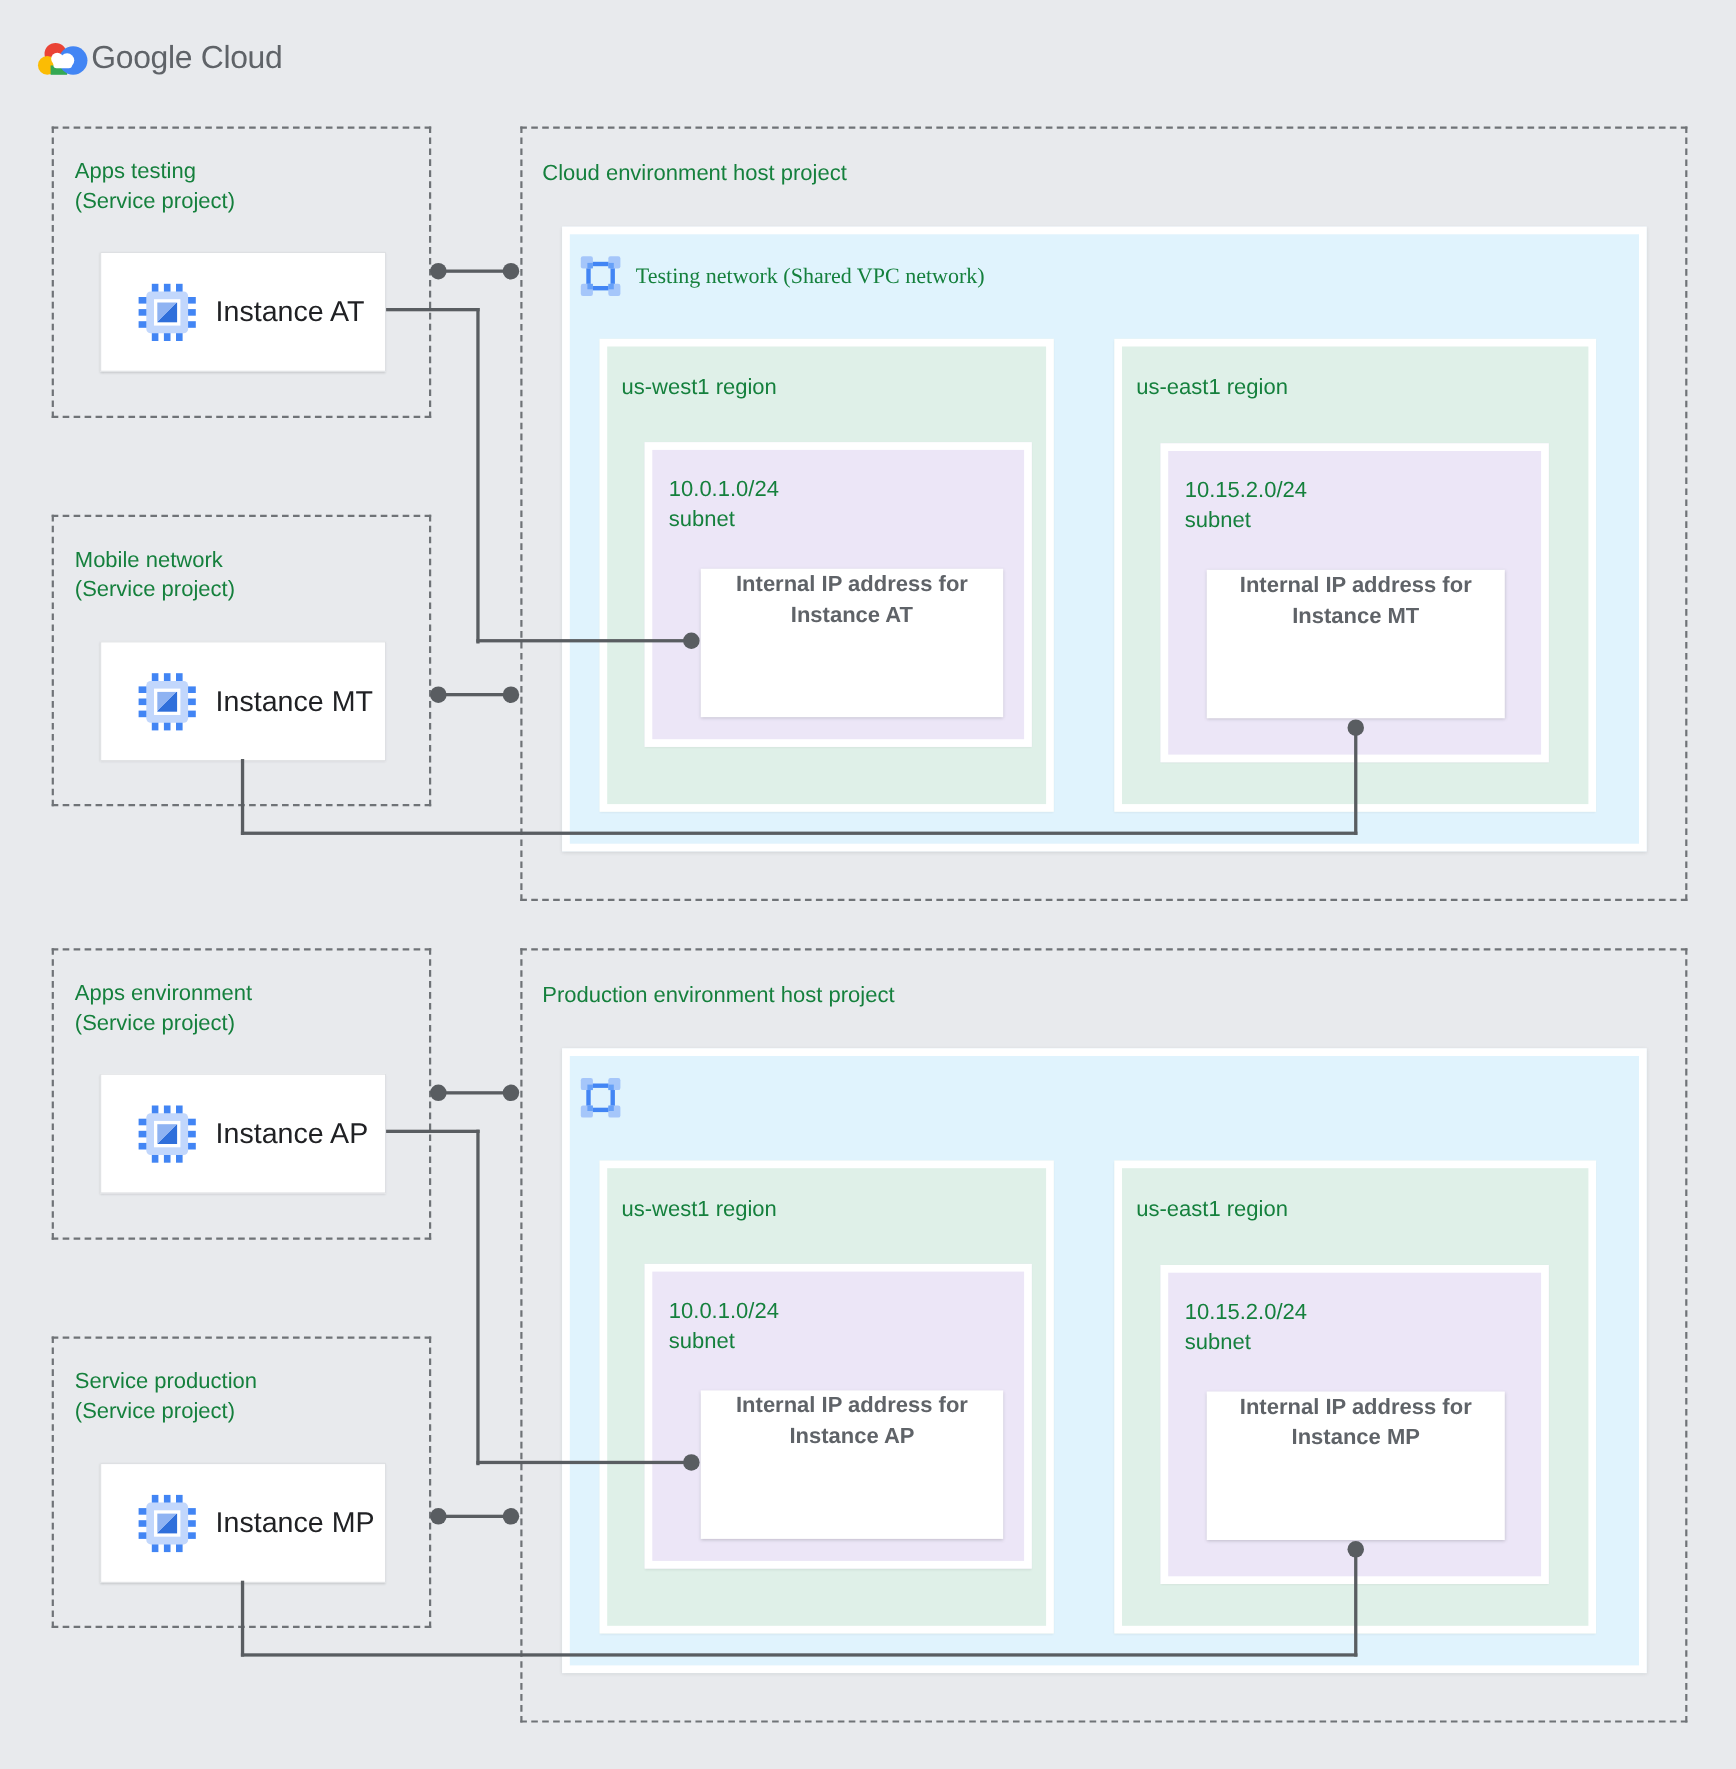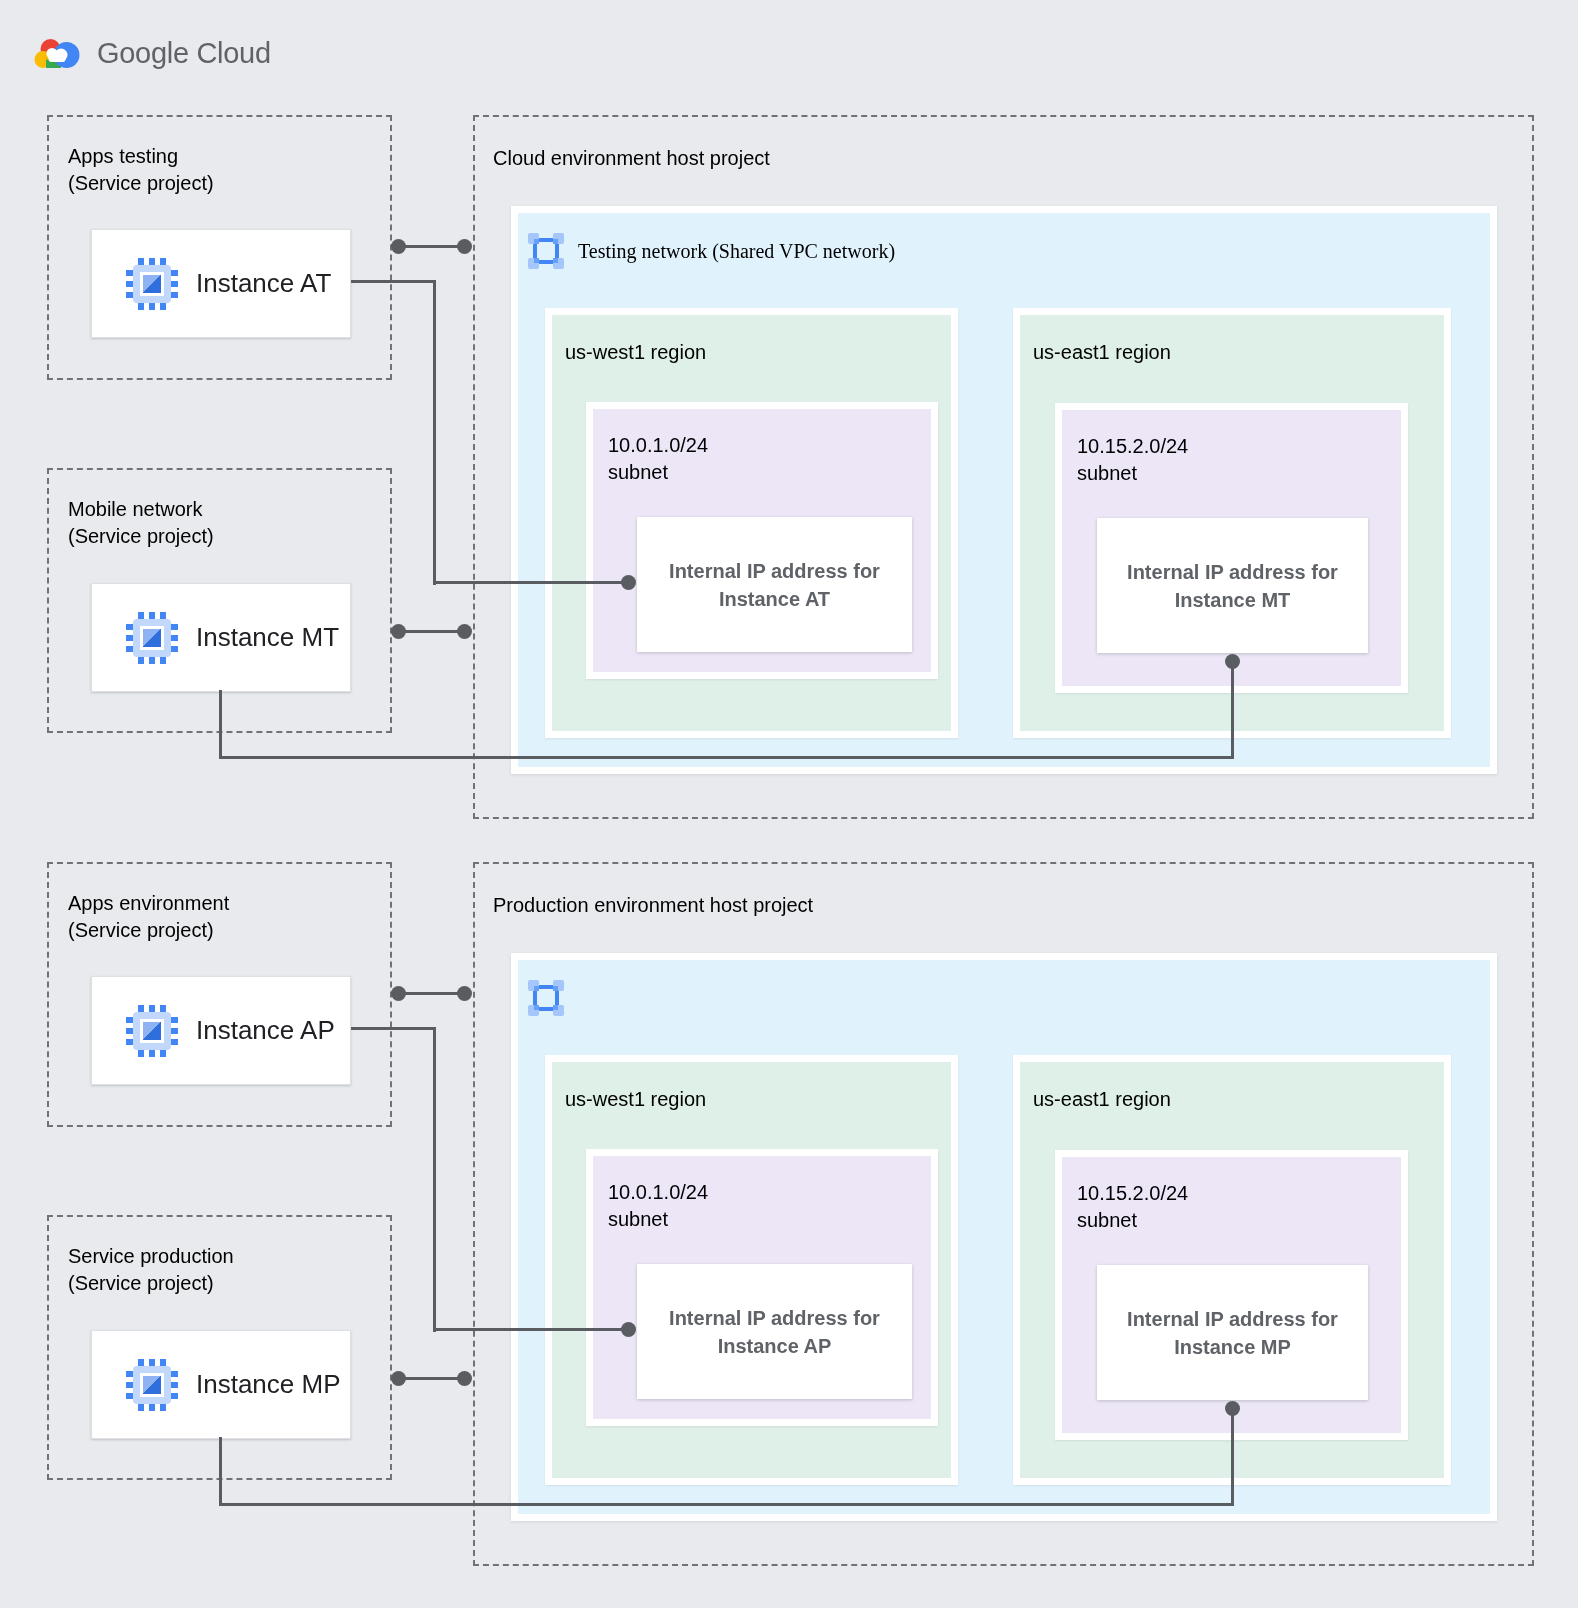--- a/index.html
+++ b/index.html
@@ -3,33 +3,33 @@
 <meta charset="utf-8">
 <style>
   html,body{margin:0;padding:0;}
   body{
     width:1578px;height:1608px;position:relative;overflow:hidden;
     background:#E8EAED;
     font-family:"Liberation Sans", sans-serif;
     -webkit-font-smoothing:antialiased;
   }
   
-  .logo{position:absolute;left:33px;top:36px;display:flex;align-items:center;gap:16px;}
+  .logo{position:absolute;left:33px;top:36px;display:flex;align-items:center;gap:2px;}
   .logo-text{font-size:29px;color:#5F6368;letter-spacing:-0.3px;}
   
   .section{position:absolute;left:0;width:1578px;height:706px;}
   .sec-test{top:115px;}
   .sec-prod{top:862px;}
   
   .dashed{position:absolute;border:2px dashed #6F7377;box-sizing:border-box;}
   .sp-box{left:47px;width:345px;height:265px;}
   .sp1{top:0;}
   .sp2{top:353px;}
   .host-box{left:473px;top:0;width:1061px;height:704px;}
-  .gray-label{font-size:20px;line-height:27px;color:#000000;}
+  .gray-label{font-size:20px;line-height:27px;color:#15803d;}
   .sp-label{position:absolute;left:19px;top:26px;}
   .host-label{position:absolute;left:18px;top:28px;}
   
   .instance-card{
     position:absolute;left:42px;top:112px;width:260px;height:109px;
     background:#fff;border:1px solid #DEE0E3;box-sizing:border-box;
     box-shadow:0 1px 2px rgba(60,64,67,.22);
     display:flex;align-items:center;
   }
   .instance-label{font-size:26px;color:#202124;margin-left:18px;white-space:nowrap;}
@@ -55,21 +55,21 @@
     box-shadow:0 1px 2px rgba(60,64,67,.10);}
   .region-w{left:545px;top:193px;width:413px;height:430px;}
   .region-e{left:1013px;top:193px;width:438px;height:430px;}
   .region-label{position:absolute;left:13px;top:24px;}
   .subnet{position:absolute;background:#ECE6F7;border:7px solid #fff;box-sizing:border-box;
     box-shadow:0 1px 2px rgba(60,64,67,.10);}
   .subnet-w{left:586px;top:287px;width:352px;height:277px;}
   .subnet-e{left:1055px;top:288px;width:353px;height:290px;}
   .subnet-label{position:absolute;left:15px;top:23px;}
   .ip-box{position:absolute;background:#fff;box-shadow:0 1px 3px rgba(60,64,67,.25);
-    display:flex;flex-direction:column;align-items:center;justify-content:center;}
+    display:flex;flex-direction:column;align-items:center;justify-content:flex-start;}
   .ip-w{left:637px;top:402px;width:275px;height:135px;}
   .ip-e{left:1097px;top:403px;width:271px;height:135px;}
   .ip-text{font-size:20px;line-height:28px;font-weight:bold;color:#5F6368;text-align:center;}
   
   .vpc{position:relative;width:36px;height:36px;flex:0 0 auto;}
   .vpc .bar{position:absolute;background:#4285F4;}
   .vpc .bt{left:8px;top:5px;width:20px;height:4px;}
   .vpc .bb{left:8px;bottom:5px;width:20px;height:4px;}
   .vpc .bl{left:5px;top:8px;width:4px;height:20px;}
   .vpc .br{right:5px;top:8px;width:4px;height:20px;}

